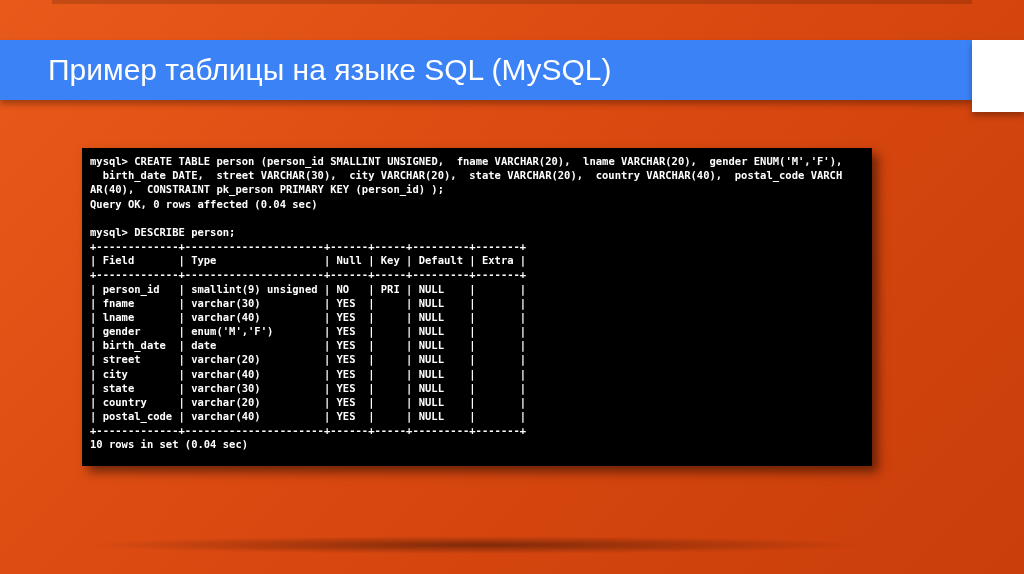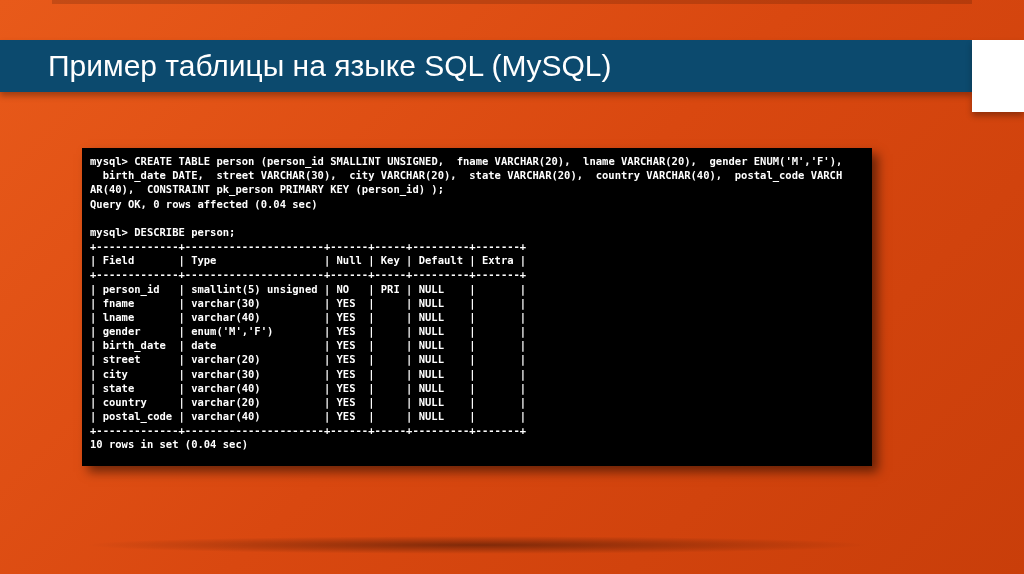--- a/index.html
+++ b/index.html
@@ -18,22 +18,22 @@
     .slide-container {
       position: relative;
       width: 100%;
       height: 100%;
     }
     .title-bar {
       position: absolute;
       top: 40px;
       left: 0;
       right: 52px;
-      height: 52px;
-      background: #0c4a6e;
+      height: 60px;
+      background: #3b82f6;
       display: flex;
       align-items: center;
       padding-left: 48px;
       color: #ffffff;
       font-size: 30px;
       font-weight: 300;
       box-shadow: 0 4px 6px rgba(0,0,0,0.3);
     }
     .accent-block {
       position: absolute;
@@ -89,27 +89,27 @@
 
   <div class="terminal"><span>mysql&gt;</span> <span>CREATE TABLE person (person_id SMALLINT UNSIGNED,  fname VARCHAR(20),  lname VARCHAR(20),  gender ENUM('M','F'),</span>
 <span>  birth_date DATE,  street VARCHAR(30),  city VARCHAR(20),  state VARCHAR(20),  country VARCHAR(40),  postal_code VARCH</span>
 <span>AR(40),  CONSTRAINT pk_person PRIMARY KEY (person_id) );</span>
 <span>Query OK, 0 rows affected (0.04 sec)</span>
 <span></span>
 <span>mysql&gt;</span> <span>DESCRIBE person;</span>
 <span>+-------------+----------------------+------+-----+---------+-------+</span>
 <span>| Field       | Type                 | Null | Key | Default | Extra |</span>
 <span>+-------------+----------------------+------+-----+---------+-------+</span>
-<span>| person_id   | smallint(5) unsigned | NO   | PRI | NULL    |       |</span>
+<span>| person_id   | smallint(9) unsigned | NO   | PRI | NULL    |       |</span>
 <span>| fname       | varchar(30)          | YES  |     | NULL    |       |</span>
 <span>| lname       | varchar(40)          | YES  |     | NULL    |       |</span>
 <span>| gender      | enum('M','F')        | YES  |     | NULL    |       |</span>
 <span>| birth_date  | date                 | YES  |     | NULL    |       |</span>
 <span>| street      | varchar(20)          | YES  |     | NULL    |       |</span>
-<span>| city        | varchar(30)          | YES  |     | NULL    |       |</span>
-<span>| state       | varchar(40)          | YES  |     | NULL    |       |</span>
+<span>| city        | varchar(40)          | YES  |     | NULL    |       |</span>
+<span>| state       | varchar(30)          | YES  |     | NULL    |       |</span>
 <span>| country     | varchar(20)          | YES  |     | NULL    |       |</span>
 <span>| postal_code | varchar(40)          | YES  |     | NULL    |       |</span>
 <span>+-------------+----------------------+------+-----+---------+-------+</span>
 <span>10 rows in set (0.04 sec)</span></div>
 
   <div class="terminal-shadow"></div>
 </div>
 
 </body></html>

